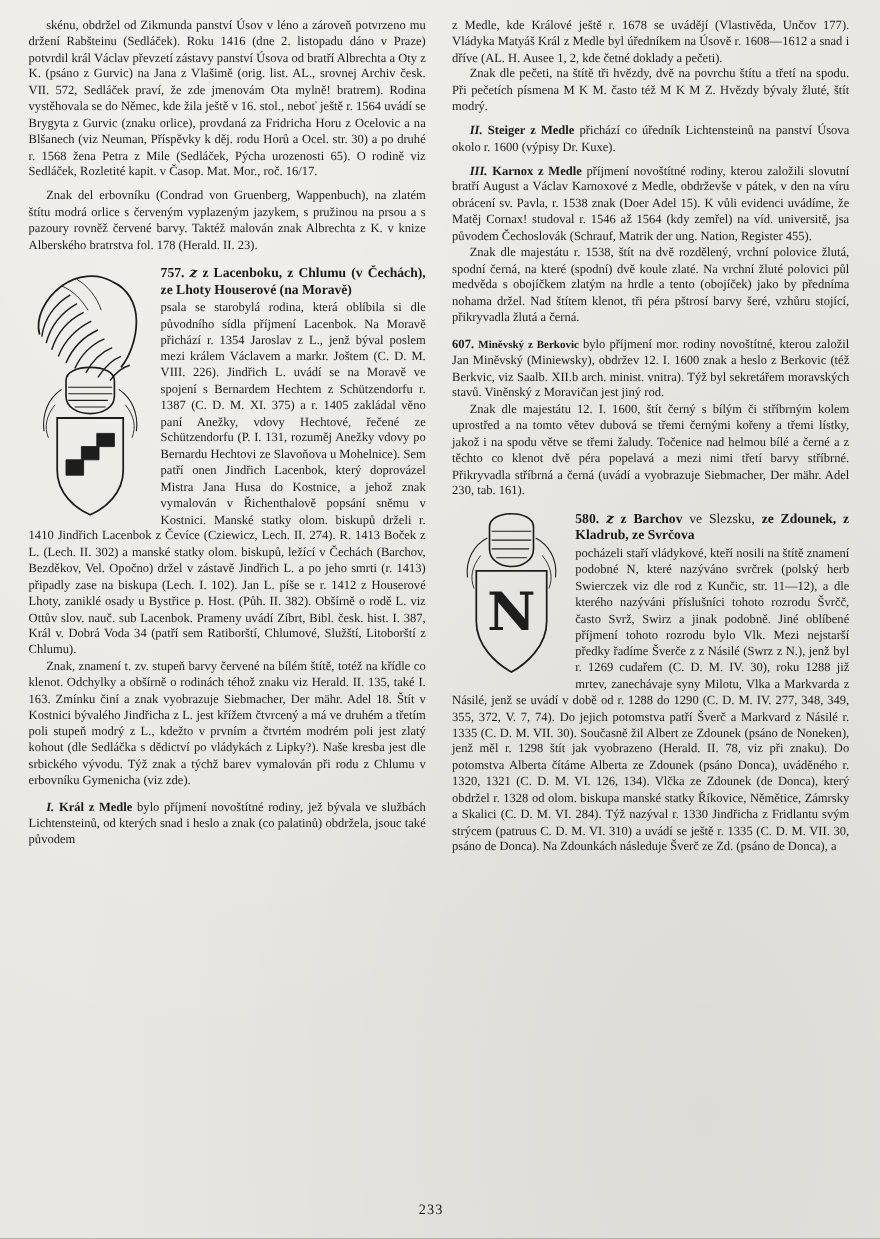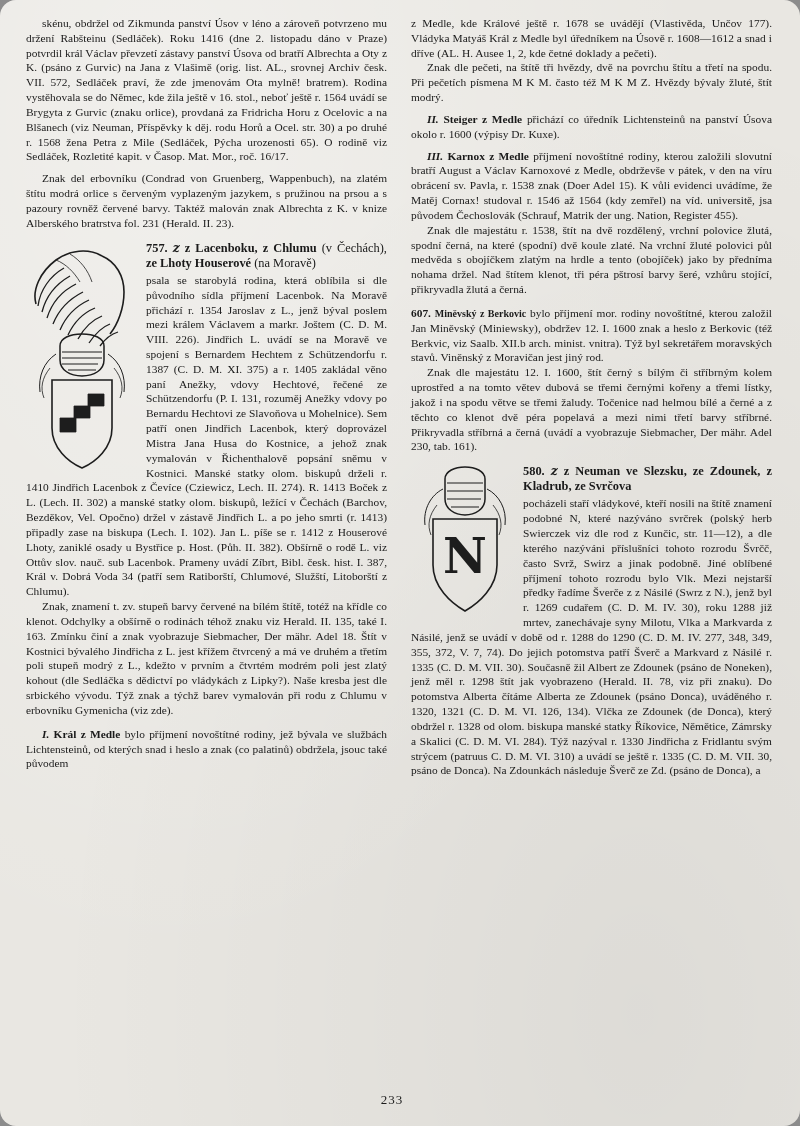--- a/index.html
+++ b/index.html
@@ -9,21 +9,20 @@
   }
   .page {
     position: relative;
     width: 800px;
     height: 1126px;
     background: #e9e7e2;
     box-sizing: border-box;
     font-family: "Liberation Serif", serif;
     color: #1a1a1a;
     overflow: hidden;
-    border-radius: 16px;
   }
   .page::before {
     
     content: "";
     position: absolute;
     inset: 0;
     background:
       radial-gradient(ellipse at 20% 10%, rgba(255,255,255,0.35), rgba(255,255,255,0) 60%),
       radial-gradient(ellipse at 80% 90%, rgba(0,0,0,0.05), rgba(0,0,0,0) 65%);
     pointer-events: none;
@@ -97,21 +96,21 @@
 </head>
 <body>
 
 <div class="page">
   <div class="columns">
 
     <div class="col">
 
       <p>skénu, obdržel od Zikmunda panství Úsov v léno a zároveň potvrzeno mu držení Rabšteinu (Sedláček). Roku 1416 (dne 2. listopadu dáno v Praze) potvrdil král Václav převzetí zástavy panství Úsova od bratří Albrechta a Oty z K. (psáno z Gurvic) na Jana z Vlašimě (orig. list. AL., srovnej Archiv česk. VII. 572, Sedláček praví, že zde jmenovám Ota mylně! bratrem). Rodina vystěhovala se do Němec, kde žila ještě v 16. stol., neboť ještě r. 1564 uvádí se Brygyta z Gurvic (znaku orlice), provdaná za Fridricha Horu z Ocelovic a na Blšanech (viz Neuman, Příspěvky k děj. rodu Horů a Ocel. str. 30) a po druhé r. 1568 žena Petra z Mile (Sedláček, Pýcha urozenosti 65). O rodině viz Sedláček, Rozletité kapit. v Časop. Mat. Mor., roč. 16/17.</p>
 
-      <p class="tight">Znak del erbovníku (Condrad von Gruenberg, Wappenbuch), na zlatém štítu modrá orlice s červeným vyplazeným jazykem, s pružinou na prsou a s pazoury rovněž červené barvy. Taktéž malován znak Albrechta z K. v knize Alberského bratrstva fol. 231 (Herald. II. 23).</p>
+      <p class="tight">Znak del erbovníku (Condrad von Gruenberg, Wappenbuch), na zlatém štítu modrá orlice s červeným vyplazeným jazykem, s pružinou na prsou a s pazoury rovněž červené barvy. Taktéž malován znak Albrechta z K. v knize Alberského bratrstva fol. 178 (Herald. II. 23).</p>
 
       <div class="sec">
         <div class="figwrap">
           <svg class="crest" viewBox="0 0 112 232">
             <g fill="none" stroke="#1d1d1d" stroke-width="1.3">
 
               <path d="M10 62 C6 48 14 30 30 18 C44 8 62 6 76 14" stroke-width="1.6"></path>
               <path d="M12 64 C14 48 24 34 38 26"></path>
               <path d="M16 70 C20 54 30 42 44 34"></path>
               <path d="M21 76 C26 60 36 49 50 42"></path>
@@ -141,23 +140,23 @@
 
               <path d="M34 176 L48 176 L48 164 L62 164 L62 152 L78 152 L78 164 L64 164 L64 176 L50 176 L50 190 L34 190 Z" fill="#1d1d1d" stroke="#1d1d1d" stroke-width="0.8"></path>
             </g>
           </svg>
         </div>
 
         <div class="headline-block">
           <span class="num">757.</span>
           <span class="zeta">z</span>
           <span>z Lacenboku, z Chlumu</span>
-          <span style="font-weight:normal">(v Čechách),</span>
+          <span style="font-weight:bold">(v Čechách),</span>
           <span>ze Lhoty Houserové</span>
-          <span style="font-weight:normal">(na Moravě)</span>
+          <span style="font-weight:bold">(na Moravě)</span>
         </div>
 
         <p class="noind">psala se starobylá rodina, která oblíbila si dle původního sídla příjmení Lacenbok. Na Moravě přichází r. 1354 Jaroslav z L., jenž býval poslem mezi králem Václavem a markr. Joštem (C. D. M. VIII. 226). Jindřich L. uvádí se na Moravě ve spojení s Bernardem Hechtem z Schützendorfu r. 1387 (C. D. M. XI. 375) a r. 1405 zakládal věno paní Anežky, vdovy Hechtové, řečené ze Schützendorfu (P. I. 131, rozuměj Anežky vdovy po Bernardu Hechtovi ze Slavoňova u Mohelnice). Sem patří onen Jindřich Lacenbok, který doprovázel Mistra Jana Husa do Kostnice, a jehož znak vymalován v Řichenthalově popsání sněmu v Kostnici. Manské statky olom. biskupů drželi r. 1410 Jindřich Lacenbok z Čevíce (Cziewicz, Lech. II. 274). R. 1413 Boček z L. (Lech. II. 302) a manské statky olom. biskupů, ležící v Čechách (Barchov, Bezděkov, Vel. Opočno) držel v zástavě Jindřich L. a po jeho smrti (r. 1413) připadly zase na biskupa (Lech. I. 102). Jan L. píše se r. 1412 z Houserové Lhoty, zaniklé osady u Bystřice p. Host. (Půh. II. 382). Obšírně o rodě L. viz Ottův slov. nauč. sub Lacenbok. Prameny uvádí Zíbrt, Bibl. česk. hist. I. 387, Král v. Dobrá Voda 34 (patří sem Ratiborští, Chlumové, Služští, Litoborští z Chlumu).</p>
 
         <p>Znak, znamení t. zv. stupeň barvy červené na bílém štítě, totéž na křídle co klenot. Odchylky a obšírně o rodinách téhož znaku viz Herald. II. 135, také I. 163. Zmínku činí a znak vyobrazuje Siebmacher, Der mähr. Adel 18. Štít v Kostnici bývalého Jindřicha z L. jest křížem čtvrcený a má ve druhém a třetím poli stupeň modrý z L., kdežto v prvním a čtvrtém modrém poli jest zlatý kohout (dle Sedláčka s dědictví po vládykách z Lipky?). Naše kresba jest dle srbického vývodu. Týž znak a týchž barev vymalován při rodu z Chlumu v erbovníku Gymenicha (viz zde).</p>
         <div class="clear"></div>
       </div>
 
       <div class="sec">
         <p>
@@ -216,22 +215,22 @@
               <path d="M22 54 L86 54 L86 100 C86 122 68 138 54 146 C40 138 22 122 22 100 Z" stroke-width="1.6"></path>
 
               <text x="54" y="108" font-family="DejaVu Serif, serif" font-size="48" font-weight="bold" text-anchor="middle" fill="#1d1d1d" stroke="none">N</text>
             </g>
           </svg>
         </div>
 
         <div class="headline-block">
           <span class="num">580.</span>
           <span class="zeta">z</span>
-          <span>z Neuman</span>
-          <span style="font-weight:bold">ve Slezsku,</span>
+          <span>z Barchov</span>
+          <span style="font-weight:normal">ve Slezsku,</span>
           <span>ze Zdounek, z Kladrub,</span>
           <span>ze Svrčova</span>
         </div>
 
         <p class="noind">pocházeli staří vládykové, kteří nosili na štítě znamení podobné N, které nazýváno svrčrek (polský herb Swierczek viz dle rod z Kunčic, str. 11—12), a dle kterého nazýváni příslušníci tohoto rozrodu Švrčč, často Svrž, Swirz a jinak podobně. Jiné oblíbené příjmení tohoto rozrodu bylo Vlk. Mezi nejstarší předky řadíme Šverče z z Násilé (Swrz z N.), jenž byl r. 1269 cudařem (C. D. M. IV. 30), roku 1288 již mrtev, zanechávaje syny Milotu, Vlka a Markvarda z Násilé, jenž se uvádí v době od r. 1288 do 1290 (C. D. M. IV. 277, 348, 349, 355, 372, V. 7, 74). Do jejich potomstva patří Šverč a Markvard z Násilé r. 1335 (C. D. M. VII. 30). Současně žil Albert ze Zdounek (psáno de Noneken), jenž měl r. 1298 štít jak vyobrazeno (Herald. II. 78, viz při znaku). Do potomstva Alberta čítáme Alberta ze Zdounek (psáno Donca), uváděného r. 1320, 1321 (C. D. M. VI. 126, 134). Vlčka ze Zdounek (de Donca), který obdržel r. 1328 od olom. biskupa manské statky Říkovice, Němětice, Zámrsky a Skalici (C. D. M. VI. 284). Týž nazýval r. 1330 Jindřicha z Fridlantu svým strýcem (patruus C. D. M. VI. 310) a uvádí se ještě r. 1335 (C. D. M. VII. 30, psáno de Donca). Na Zdounkách následuje Šverč ze Zd. (psáno de Donca), a</p>
         <div class="clear"></div>
       </div>
 
     </div>
   </div>

